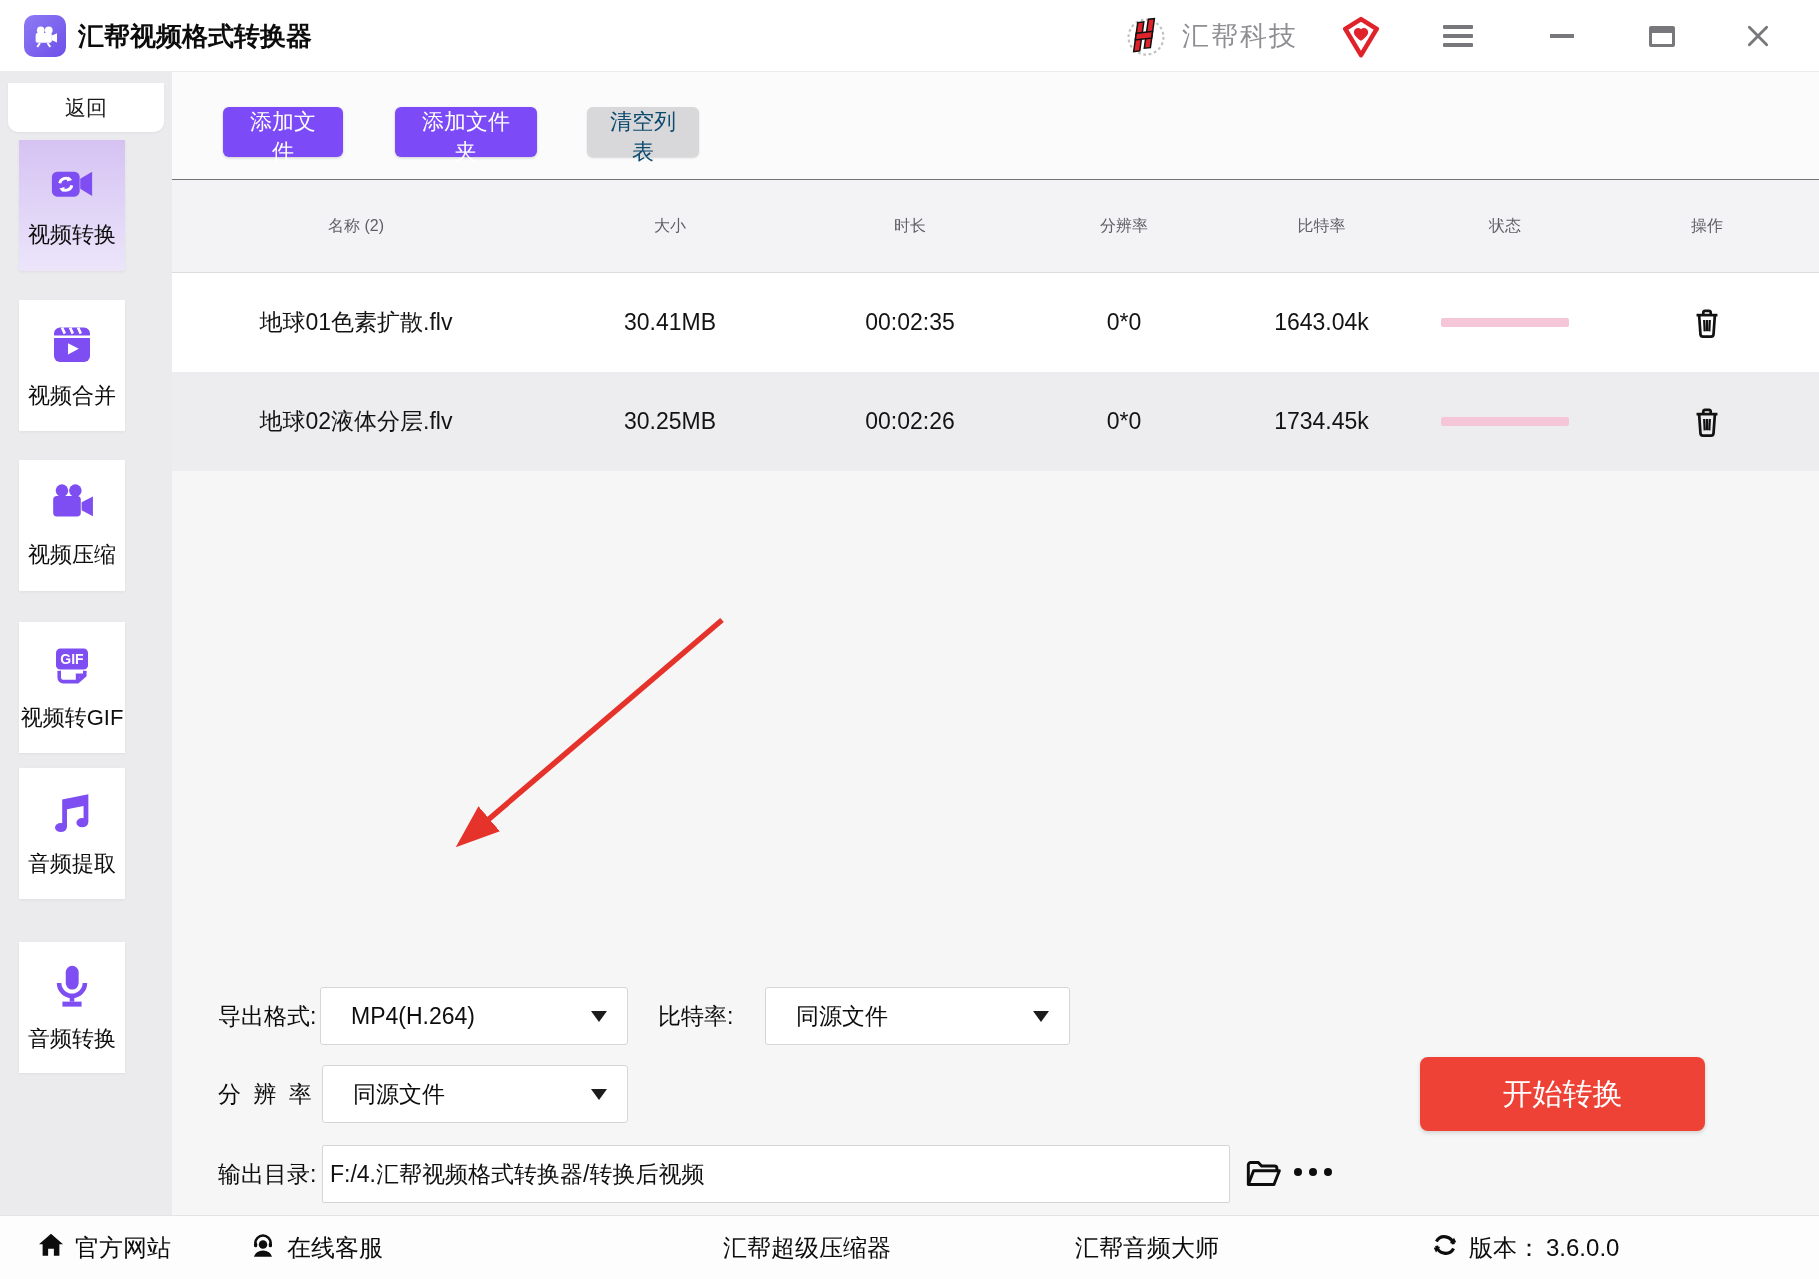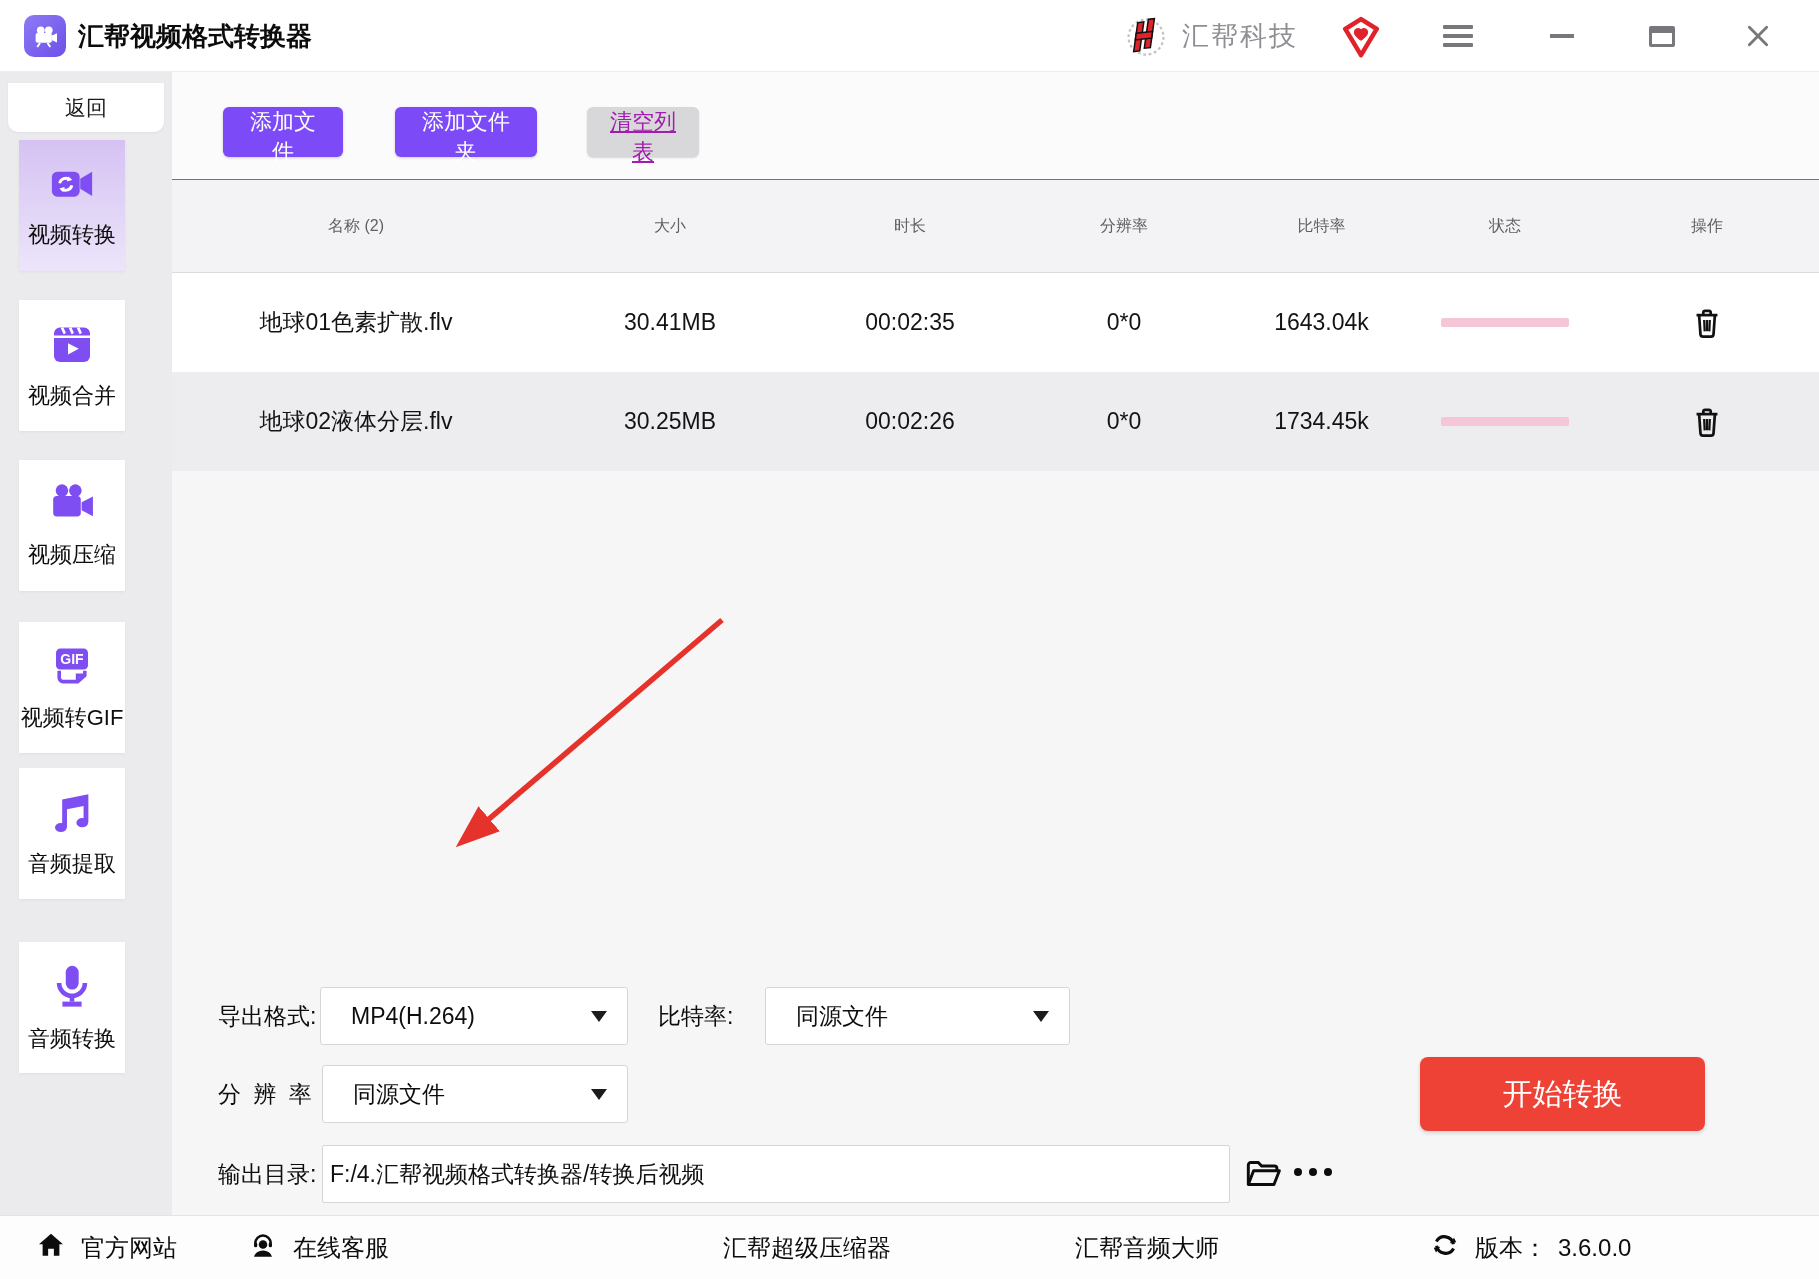--- a/index.html
+++ b/index.html
@@ -32,21 +32,21 @@
   .side-item.active{background:linear-gradient(180deg,#d5c2f3 0%,#ece5fa 100%);}
   .side-item .lbl{font-size:22px;color:#0e0e0e;}
   .si-0{top:68px;} .si-1{top:228px;} .si-2{top:388px;} .si-3{top:550px;} .si-4{top:696px;} .si-5{top:870px;}
   
   .main{position:absolute;top:72px;left:172px;width:1647px;height:1143px;background:#f6f6f7;}
   .toolbar{position:absolute;top:0;left:0;right:0;height:108px;background:#fbfbfc;border-bottom:1px solid #737373;}
   .tb-btn{position:absolute;top:35px;height:50px;border:none;border-radius:6px;font-size:22px;cursor:pointer;
     font-family:inherit;padding:0 22px;box-shadow:0 1px 3px rgba(0,0,0,.18);}
   .tb-purple{background:#7c4bf7;color:#fff;}
   .b-addfile{left:51px;width:120px;} .b-addfolder{left:223px;width:142px;}
-  .b-clear{left:415px;width:112px;background:#d8d8da;color:#a21caf;box-shadow:0 1px 2px rgba(0,0,0,.15);text-decoration:underline;}
+  .b-clear{left:415px;width:112px;background:#d8d8da;color:#0c4a6e;box-shadow:0 1px 2px rgba(0,0,0,.15);}
   .grid7{display:grid;grid-template-columns:368px 260px 220px 208px 187px 180px 1fr;align-items:center;text-align:center;}
   .thead{position:absolute;top:108px;left:0;right:0;height:93px;background:#f3f3f5;border-bottom:1px solid #dcdce0;
     color:#5f5f66;font-size:16px;}
   .trow{position:absolute;left:0;right:0;height:99px;font-size:23px;font-weight:500;color:#131313;}
   .row0{top:201px;background:#ffffff;} .row1{top:300px;background:#ededef;}
   .pbar{width:128px;height:9px;border-radius:2px;background:#f5c6d7;margin:0 auto;}
   .trash{background:none;border:none;cursor:pointer;margin:0 auto;display:flex;align-items:center;justify-content:center;padding:4px;}
   
   .set-label{position:absolute;height:58px;line-height:58px;font-size:23px;color:#0d0d0d;font-weight:500;}
   .combo{position:absolute;height:58px;background:#fff;border:1px solid #d6d6da;border-radius:3px;cursor:pointer;
@@ -59,21 +59,21 @@
   .lab-c1{left:46px;top:1073px;}
   .out-field{position:absolute;left:150px;top:1073px;width:908px;height:58px;background:#fff;border:1px solid #d6d6da;
     border-radius:2px;font-size:23px;line-height:56px;padding-left:7px;white-space:nowrap;overflow:hidden;cursor:text;}
   .folder-btn{position:absolute;left:1072px;top:1084px;background:none;border:none;cursor:pointer;padding:0;}
   .dots{position:absolute;left:1122px;top:1096px;display:flex;gap:7px;cursor:pointer;}
   .dots i{width:8px;height:8px;border-radius:50%;background:#0d0d0d;}
   .start-btn{position:absolute;left:1248px;top:985px;width:285px;height:74px;background:#ef4237;color:#ffffff;
     border:none;border-radius:8px;font-size:30px;font-family:inherit;cursor:pointer;box-shadow:0 2px 4px rgba(0,0,0,.15);}
   
   .footer{position:absolute;bottom:0;left:0;width:1819px;height:64px;background:#fdfdfe;border-top:1px solid #e4e4e7;font-size:24px;}
-  .f-item{position:absolute;top:0;height:64px;display:flex;align-items:center;gap:15px;cursor:pointer;color:#0d0d0d;font-weight:500;}
+  .f-item{position:absolute;top:0;height:64px;display:flex;align-items:center;gap:9px;cursor:pointer;color:#0d0d0d;font-weight:500;}
   .f-home{left:36px;} .f-service{left:248px;} .f-link1{left:723px;} .f-link2{left:1075px;} .f-version{left:1430px;cursor:default;}
   
   .anno{position:absolute;top:0;left:0;width:1819px;height:1279px;pointer-events:none;z-index:60;}
 </style>
 </head>
 <body>
 
 <div class="titlebar">
   <div class="app-icon">
     <svg width="30" height="30" viewBox="0 0 24 24">

